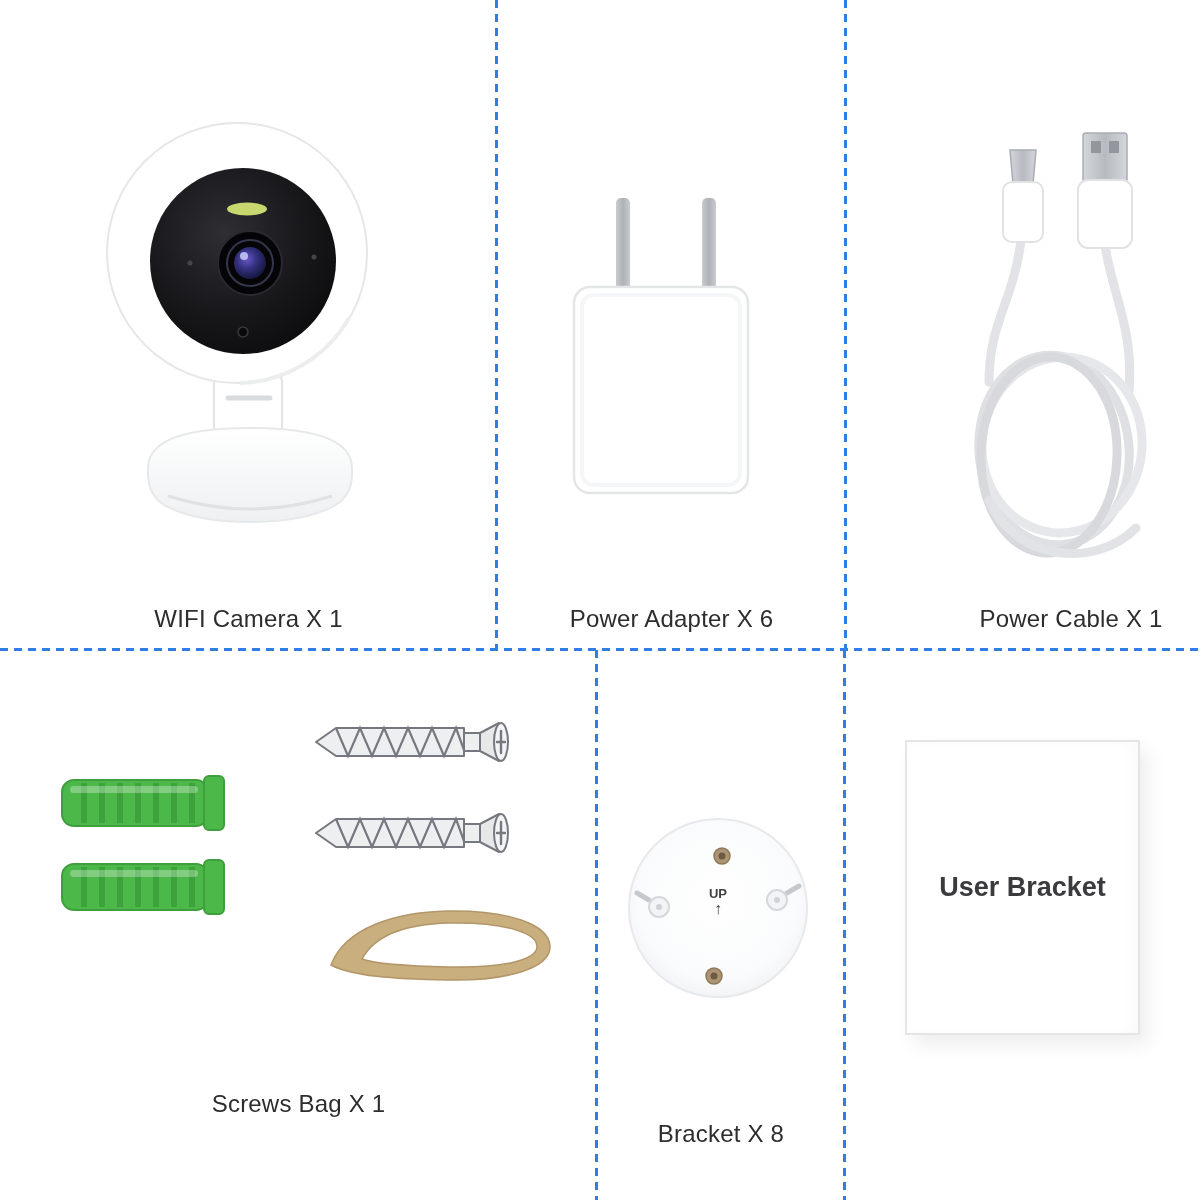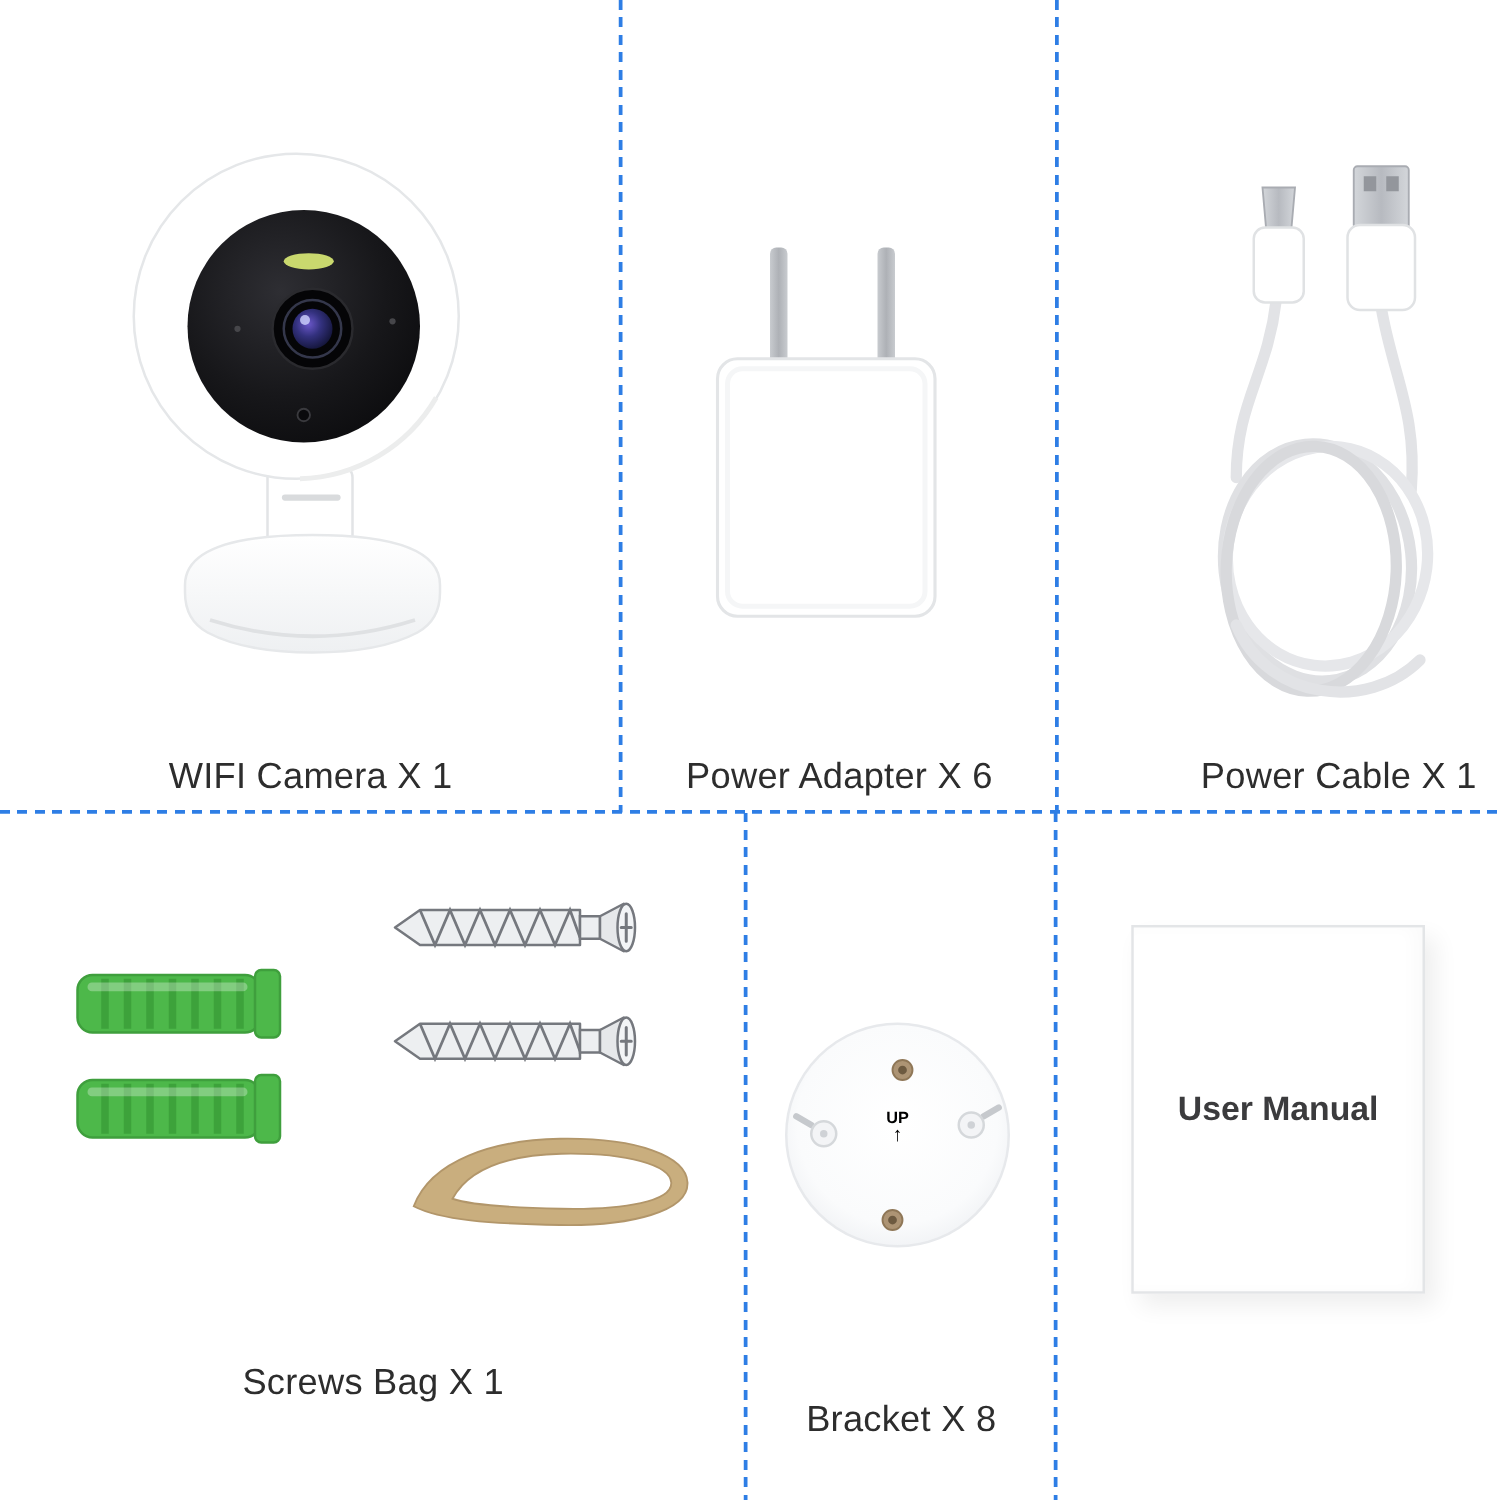--- a/index.html
+++ b/index.html
@@ -9,35 +9,35 @@
     position:relative; width:1200px; height:1200px; background:#fff;
     overflow:hidden; font-family:"Liberation Sans", sans-serif;
   }
   .divider { position:absolute; pointer-events:none; }
   .divider.v { width:3px; background-image:repeating-linear-gradient(to bottom, var(--blue) 0 8px, transparent 8px 14px); }
   .divider.h { height:3px; background-image:repeating-linear-gradient(to right, var(--blue) 0 8px, transparent 8px 14px); }
   .cell { position:absolute; }
   .cell svg { position:absolute; inset:0; width:100%; height:100%; }
   .label {
     position:absolute; left:0; right:0; text-align:center;
-    font-size:29px; color:var(--label); letter-spacing:0.2px;
+    font-size:24px; color:var(--label); letter-spacing:0.2px;
   }
   .cell.top .label { top:605px; }
   .cell.bottom .label { top:470px; }
   .manual-book {
     position:absolute; left:60px; top:90px; width:235px; height:295px;
     background:#ffffff; border:2px solid #e3e5e7;
     box-shadow:8px 10px 18px rgba(0,0,0,0.07), inset -8px 0 12px rgba(0,0,0,0.02);
     display:flex; align-items:center; justify-content:center;
   }
   .manual-title { font-size:27px; font-weight:bold; color:#3b3b3d; }
   .bracket-marking {
     position:absolute; left:85px; top:236px; width:72px;
     display:flex; flex-direction:column; align-items:center;
-    color:#000000; font-size:13px; line-height:15px; font-weight:bold;
+    color:#404040; font-size:13px; line-height:15px; font-weight:bold;
     pointer-events:none;
   }
   .bracket-marking .arrow { font-size:16px; }
 </style>
 </head>
 <body>
 
 <div class="canvas">
 
   <div class="divider v" style="left:495px; top:0; height:650px;"></div>
@@ -202,17 +202,17 @@
     </svg>
     <div class="bracket-marking">
       <span>UP</span>
       <span class="arrow">↑</span>
     </div>
     <div class="label">Bracket X 8</div>
   </section>
 
   <section class="cell bottom" style="left:845px; top:650px; width:355px; height:550px;">
     <div class="manual-book">
-      <div class="manual-title">User Manual</div>
+      <div class="manual-title">User Bracket</div>
     </div>
   </section>
 
 </div>
 
 </body></html>

